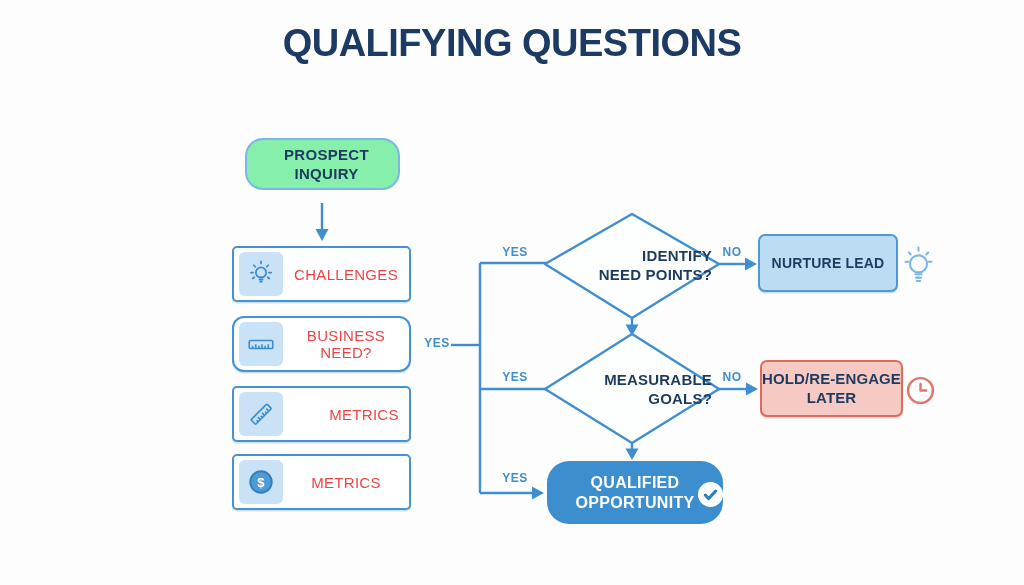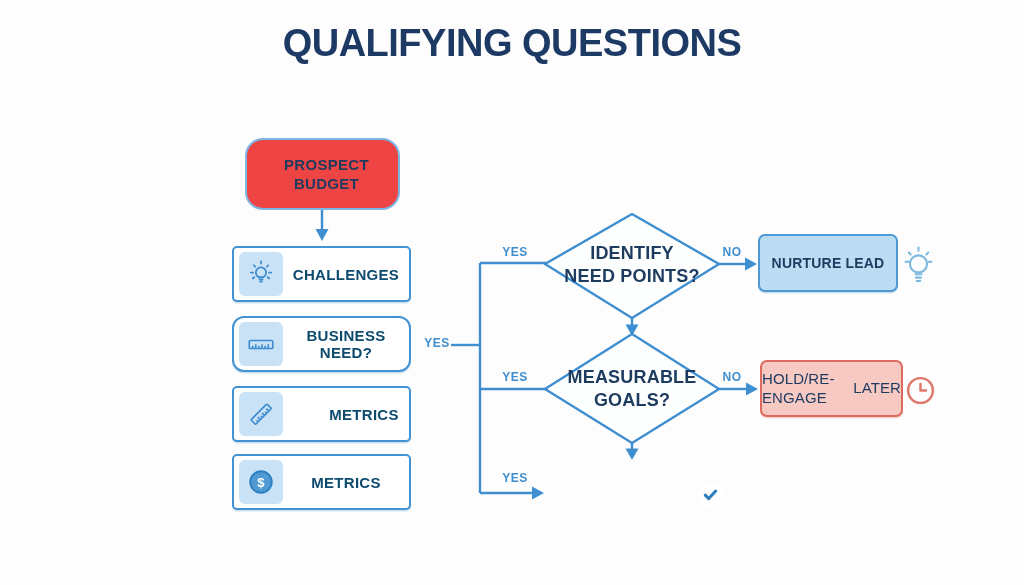--- a/index.html
+++ b/index.html
@@ -5,60 +5,60 @@
   html,body { margin:0; padding:0; background:#ffffff; }
   .canvas {
     position:relative; width:1024px; height:585px; background:#fdfdfd;
     font-family:"Liberation Sans", sans-serif; overflow:hidden;
   }
   .title {
     position:absolute; top:22px; left:0; width:100%; text-align:center;
     font-size:38px; font-weight:700; color:#1c3a63; letter-spacing:-0.5px;
   }
   .connectors { position:absolute; left:0; top:0; width:1024px; height:585px; }
-  .node-text { color:#0c4a6e; font-weight:700; }
+  .node-text { color:#ef4444; font-weight:400; }
   .start-box {
-    position:absolute; left:245px; top:138px; width:155px; height:72px;
-    background:#ef4444; border:2.5px solid #7db6e5; border-radius:18px;
+    position:absolute; left:245px; top:138px; width:155px; height:52px;
+    background:#86efac; border:2.5px solid #7db6e5; border-radius:18px;
     display:flex; flex-direction:column; align-items:center; justify-content:center;
     font-size:15px; font-weight:700; color:#1d3a5f; line-height:1.3; letter-spacing:.3px;
     box-sizing:border-box;
     padding-left:8px;
   }
   .input-box {
     position:absolute; left:232px; width:179px; height:56px; background:#ffffff;
     border:2px solid #4292d4; border-radius:5px; display:flex; align-items:center;
     box-shadow:0 1.5px 0 rgba(63,142,207,.25); box-sizing:border-box;
   }
   .tile {
     width:44px; height:44px; margin-left:5px; background:#c9e2f6; border-radius:6px;
     display:flex; align-items:center; justify-content:center; flex:0 0 auto;
   }
   .input-label { flex:1; text-align:center; font-size:15px; letter-spacing:.3px; }
   .diamond-text {
     position:absolute; width:160px; height:48px; display:flex; flex-direction:column;
-    align-items:center; justify-content:center; text-align:center;
-    font-size:18px; font-weight:700; color:#1d3a5f; line-height:1.3; letter-spacing:.2px;
+    align-items:flex-end; justify-content:center; text-align:center;
+    font-size:15px; font-weight:700; color:#1d3a5f; line-height:1.3; letter-spacing:.2px;
   }
   .edge-label {
     position:absolute; color:#3f8ecf; font-size:12px; font-weight:700;
     letter-spacing:.5px; text-align:center;
   }
   .nurture-box {
     position:absolute; left:758px; top:234px; width:140px; height:58px;
     background:#bcdcf4; border:2px solid #4e99d4; border-radius:7px;
     display:flex; align-items:center; justify-content:center;
     font-size:14px; font-weight:700; color:#1d3a5f; letter-spacing:.2px;
     box-sizing:border-box; box-shadow:0 1.5px 0 rgba(63,142,207,.25);
   }
   .hold-box {
     position:absolute; left:760px; top:360px; width:143px; height:57px;
     background:#f6c9c3; border:2px solid #dd6a5e; border-radius:7px;
-    display:flex; flex-direction:row; align-items:center; justify-content:center;
-    font-size:15px; font-weight:400; color:#1d3a5f; line-height:1.25; letter-spacing:.1px;
+    display:flex; flex-direction:column; align-items:center; justify-content:center;
+    font-size:15px; font-weight:700; color:#1d3a5f; line-height:1.25; letter-spacing:.1px;
     box-sizing:border-box; box-shadow:0 1.5px 0 rgba(221,106,94,.25);
   }
   .qualified-box {
     position:absolute; left:547px; top:461px; width:176px; height:63px;
     background:#3c8ecf; border-radius:22px; display:flex; flex-direction:column;
     align-items:center; justify-content:center; color:#ffffff;
     font-size:16px; font-weight:700; line-height:1.25; letter-spacing:.3px;
   }
   .check-badge { position:absolute; left:697px; top:481px; width:27px; height:27px; }
   .bulb-side { position:absolute; left:902px; top:243px; width:33px; height:50px; }
@@ -93,21 +93,21 @@
       <polygon points="632,460 625.5,448.5 638.5,448.5"></polygon>
     </g>
     <g fill="#fdfefe" stroke="#3f8ecf" stroke-width="2.4" stroke-linejoin="round">
       <polygon points="632,214 719,264 632,318 545,264"></polygon>
       <polygon points="632,334 719,389 632,443 545,389"></polygon>
     </g>
   </svg>
 
   <div class="start-box">
     <span>PROSPECT</span>
-    <span>BUDGET</span>
+    <span>INQUIRY</span>
   </div>
 
   <div class="input-box" style="top:246px;">
     <span class="tile">
       <svg width="30" height="30" viewBox="0 0 24 24">
         <g fill="none" stroke="#3e8ccf" stroke-width="1.4" stroke-linecap="round">
           <circle cx="12" cy="10.8" r="4.1"></circle>
           <path d="M10.4 14.7 h3.2"></path>
             <path d="M10.8 16.4 h2.4"></path>
             <path d="M11.3 18.1 h1.4"></path>
@@ -207,20 +207,24 @@
     <span>HOLD/RE-ENGAGE</span>
     <span>LATER</span>
   </div>
   <span class="clock-side">
     <svg width="33" height="33" viewBox="0 0 24 24">
       <circle cx="12" cy="12" r="9" fill="none" stroke="#e0776c" stroke-width="1.8"></circle>
       <path d="M12 7.2 V12 H16" fill="none" stroke="#e0776c" stroke-width="1.8" stroke-linecap="round" stroke-linejoin="round"></path>
     </svg>
   </span>
 
+  <div class="qualified-box">
+    <span>QUALIFIED</span>
+    <span>OPPORTUNITY</span>
+  </div>
   <span class="check-badge">
     <svg width="27" height="27" viewBox="0 0 28 28">
       <circle cx="14" cy="14" r="13" fill="#ffffff"></circle>
       <path d="M8.6 14.6 l3.6 3.6 7.2-7.8" fill="none" stroke="#2e7dbd" stroke-width="3.2" stroke-linecap="round" stroke-linejoin="round"></path>
     </svg>
   </span>
 
 </div>
 
 </body></html>

